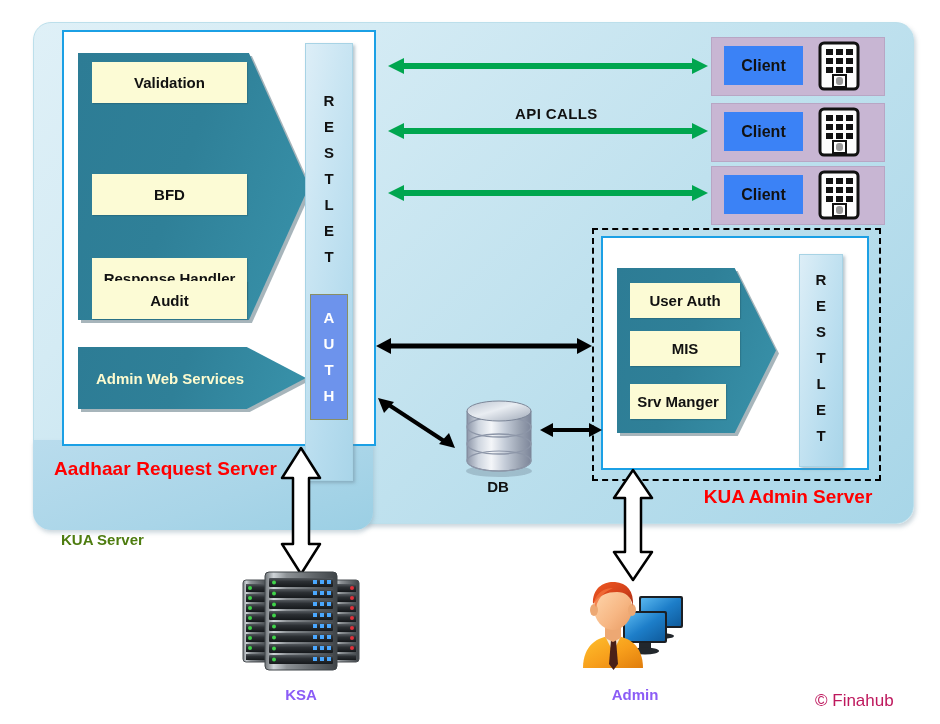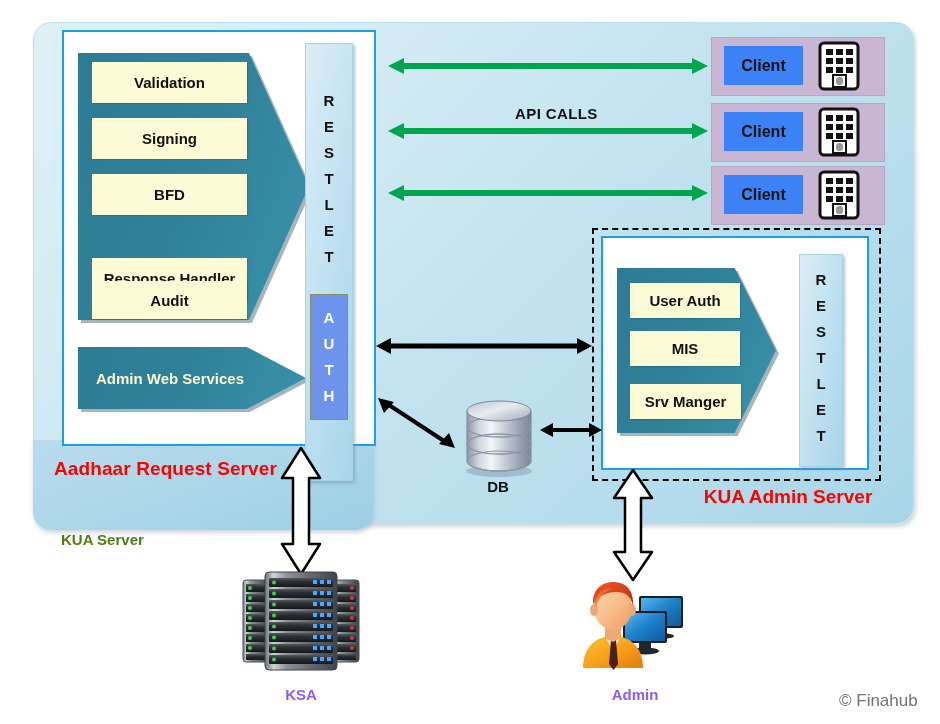--- a/index.html
+++ b/index.html
@@ -219,23 +219,22 @@
     width: 60px;
     text-align: center;
     color: #111111;
     font-size: 15px;
     font-weight: bold;
   }
   .watermark {
     position: absolute;
     left: 815px;
     top: 691px;
-    color: #737373;
+    color: #be185d;
     font-size: 17px;
-    margin-left: 24px;
   }
 
   svg { display: block; overflow: visible; }
   .abs { position: absolute; }
 </style>
 </head>
 <body>
 
 <div id="canvas">
 
@@ -245,21 +244,20 @@
   <div class="ars-caption">Aadhaar Request Server</div>
 
   <div class="kua-server-label">KUA Server</div>
 
   <div class="ars-panel"></div>
 
   <div class="chev-shadow" style="left:81px; top:56px; width:231px; height:267px;"></div>
   <div class="chev" style="left:78px; top:53px; width:231px; height:267px;"></div>
 
   <div class="tile" style="left:92px; top:62px;  width:155px; height:41px;">Validation</div>
-  <div class="tile" style="left:92px; top:118px; width:155px; height:41px;">Signing</div>
   <div class="tile" style="left:92px; top:174px; width:155px; height:41px;">BFD</div>
   <div class="tile" style="left:92px; top:230px; width:155px; height:41px;margin-top:28px;">Response Handler</div>
   <div class="tile" style="left:92px; top:281px; width:155px; height:38px;">Audit</div>
 
   <div class="chev-shadow" style="left:81px; top:350px; width:228px; height:62px;"></div>
   <div class="chev" style="left:78px; top:347px; width:228px; height:62px;"></div>
   <div class="aws-label" style="left:80px; top:347px; width:180px; height:62px;">Admin Web Services</div>
 
   <div class="restlet" style="left:305px; top:43px; width:46px; height:392px; padding-top:44px;">
     <span class="ch">R</span>
@@ -348,21 +346,21 @@
   </svg>
 
   <div class="admin-dashed"></div>
   <div class="admin-panel"></div>
 
   <div class="chev-shadow" style="left:620px; top:271px; width:159px; height:165px;"></div>
   <div class="chev" style="left:617px; top:268px; width:159px; height:165px;"></div>
 
   <div class="tile" style="left:630px; top:331px; width:110px; height:35px;">MIS</div>
   <div class="tile" style="left:630px; top:283px; width:110px; height:35px;">User Auth</div>
-  <div class="tile" style="left:630px; top:384px; width:111px; height:35px;">Srv Manger</div>
+  <div class="tile" style="left:630px; top:384px; width:96px; height:35px;">Srv Manger</div>
 
   <div class="restlet" style="left:799px; top:254px; width:42px; height:199px; padding-top:12px;">
     <span class="ch">R</span>
     <span class="ch">E</span>
     <span class="ch">S</span>
     <span class="ch">T</span>
     <span class="ch">L</span>
     <span class="ch">E</span>
     <span class="ch">T</span>
   </div>

